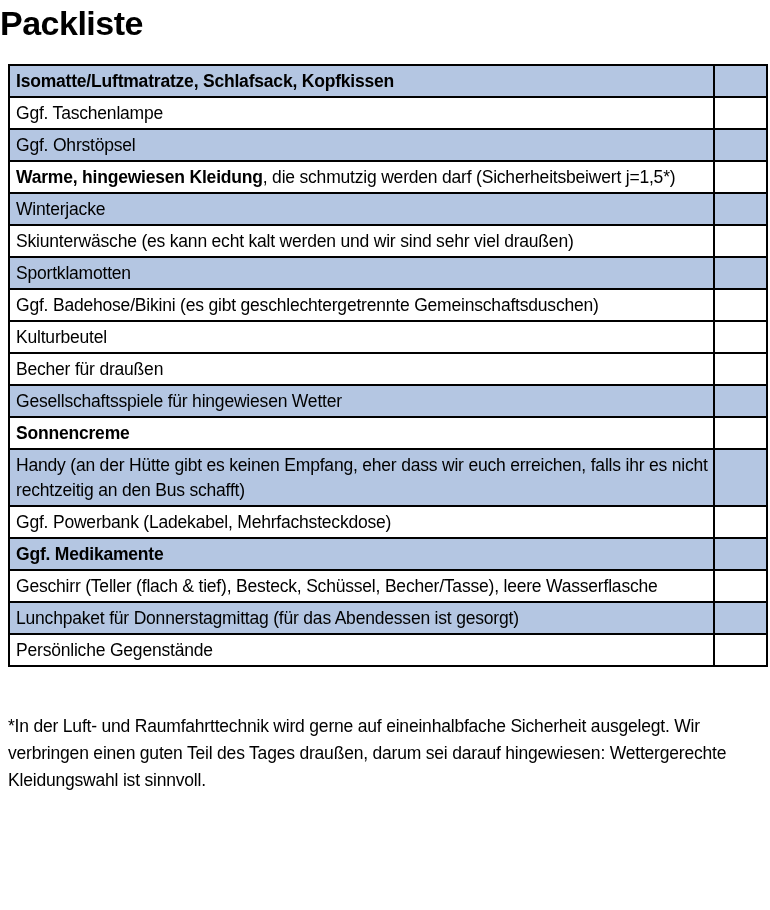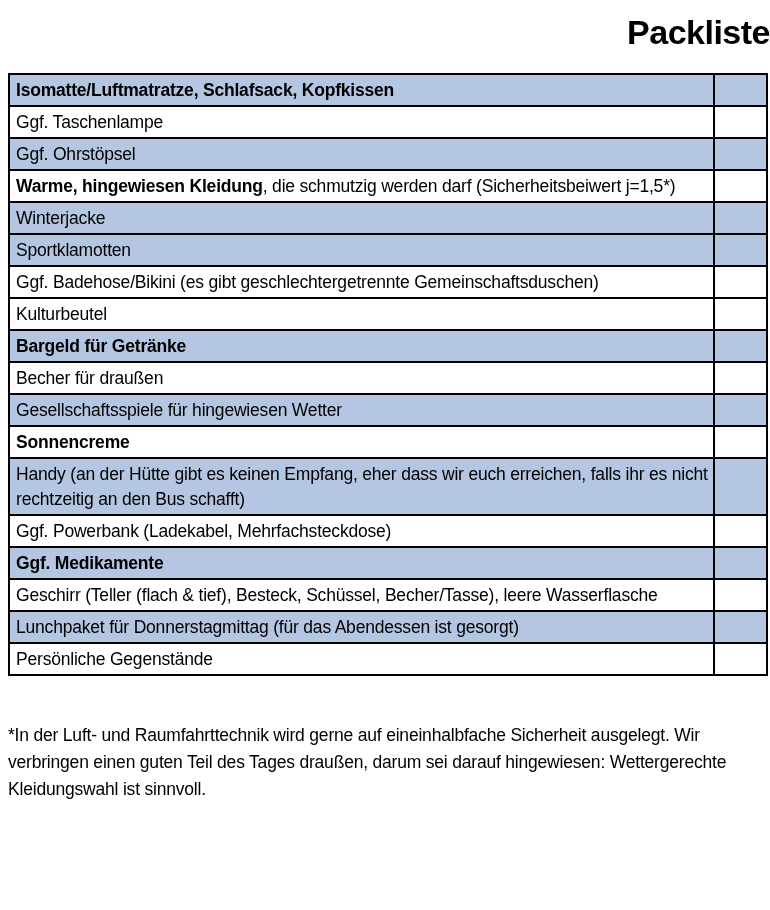--- a/index.html
+++ b/index.html
@@ -11,25 +11,25 @@
     background: #ffffff;
     color: #000000;
     font-family: "Liberation Sans", sans-serif;
   }
   .page {
     width: 770px;
     height: 910px;
     position: relative;
   }
   .title {
-    text-align: right;
+    text-align: left;
     font-weight: bold;
     font-size: 34px;
     line-height: 44px;
-    padding-top: 10px;
+    padding-top: 1px;
     letter-spacing: -0.5px;
   }
   table.packlist {
     border-collapse: collapse;
     table-layout: fixed;
     width: 760px;
     margin: 19px 0 0 8px;
     border: 2.5px solid #000000;
   }
   table.packlist td {
@@ -79,34 +79,34 @@
           <td class="check"></td>
         </tr>
         <tr>
           <td class="item"><span class="b">Warme, hingewiesen Kleidung</span><span>, die schmutzig werden darf (Sicherheitsbeiwert j=1,5*)</span></td>
           <td class="check"></td>
         </tr>
         <tr class="shaded">
           <td class="item"><span>Winterjacke</span></td>
           <td class="check"></td>
         </tr>
+        <tr>
+          <td class="item"><span>Skiunterwäsche (es kann echt kalt werden und wir sind sehr viel draußen)</span></td>
+          <td class="check"></td>
+        </tr>
         <tr class="shaded">
           <td class="item"><span>Sportklamotten</span></td>
           <td class="check"></td>
         </tr>
         <tr>
           <td class="item"><span>Ggf. Badehose/Bikini (es gibt geschlechtergetrennte Gemeinschaftsduschen)</span></td>
           <td class="check"></td>
         </tr>
         <tr>
           <td class="item"><span>Kulturbeutel</span></td>
-          <td class="check"></td>
-        </tr>
-        <tr class="shaded">
-          <td class="item"><span class="b">Bargeld für Getränke</span></td>
           <td class="check"></td>
         </tr>
         <tr>
           <td class="item"><span>Becher für draußen</span></td>
           <td class="check"></td>
         </tr>
         <tr class="shaded">
           <td class="item"><span>Gesellschaftsspiele für hingewiesen Wetter</span></td>
           <td class="check"></td>
         </tr>

